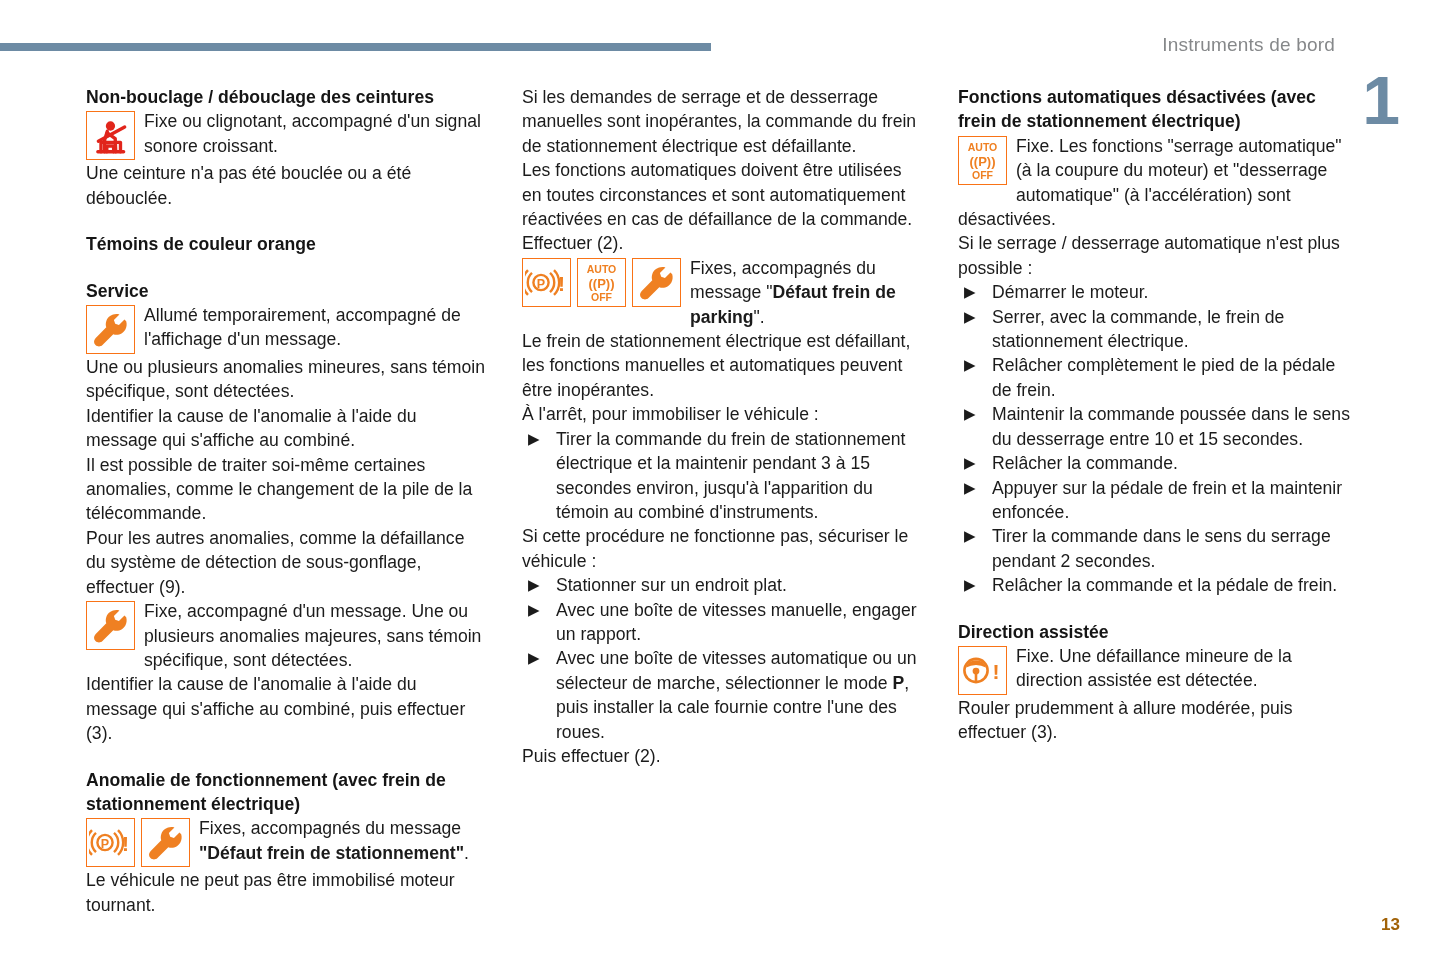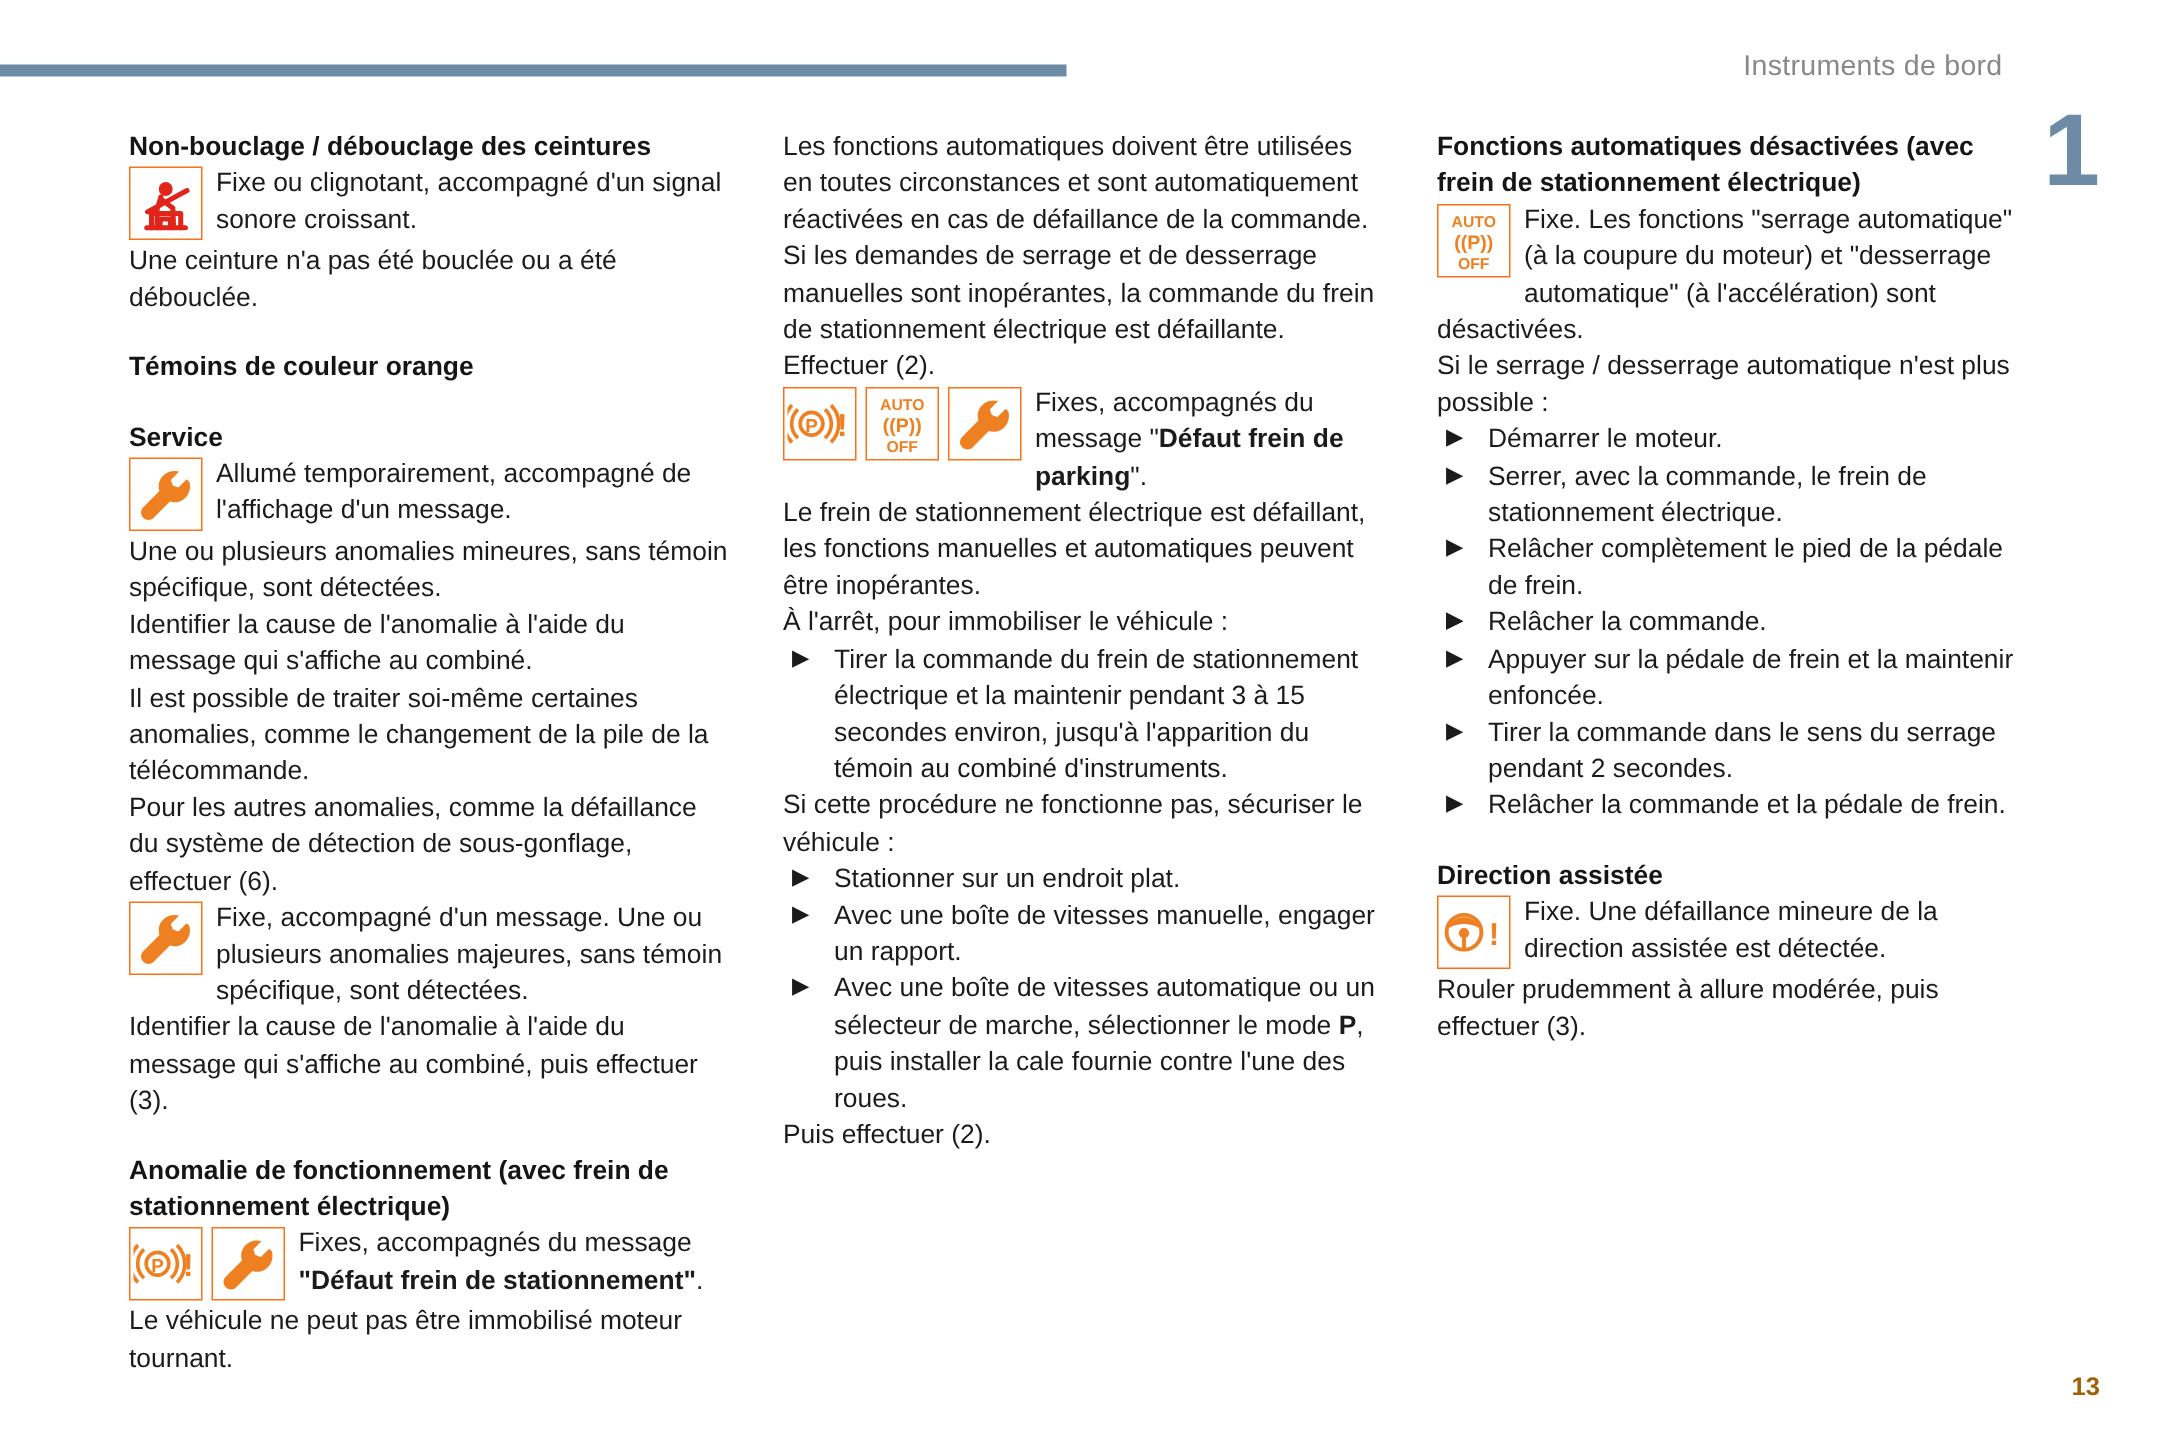--- a/index.html
+++ b/index.html
@@ -151,21 +151,21 @@
             <svg width="37" height="37" viewBox="0 0 36 36">
               <use href="#def-wrench-icon"></use>
             </svg>
           </span>
         </span>
         <p>Allumé temporairement, accompagné de l'affichage d'un message.</p>
       </div>
       <p class="para">Une ou plusieurs anomalies mineures, sans témoin spécifique, sont détectées.</p>
       <p class="para">Identifier la cause de l'anomalie à l'aide du message qui s'affiche au combiné.</p>
       <p class="para">Il est possible de traiter soi-même certaines anomalies, comme le changement de la pile de la télécommande.</p>
-      <p class="para">Pour les autres anomalies, comme la défaillance du système de détection de sous-gonflage, effectuer (6).</p>
+      <p class="para">Pour les autres anomalies, comme la défaillance du système de détection de sous-gonflage, effectuer (9).</p>
       <div class="icon-block">
         <span class="icon-stack">
           <span class="tell">
             <svg width="37" height="37" viewBox="0 0 36 36">
               <use href="#def-wrench-icon"></use>
             </svg>
           </span>
         </span>
         <p>Fixe, accompagné d'un message. Une ou plusieurs anomalies majeures, sans témoin spécifique, sont détectées.</p>
       </div>
@@ -182,22 +182,22 @@
             <svg width="37" height="37" viewBox="0 0 36 36">
               <use href="#def-wrench-icon"></use>
             </svg>
           </span>
         </span>
         <p><span>Fixes, accompagnés du message </span><b>"Défaut frein de stationnement"</b><span>.</span></p>
       </div>
       <p class="para">Le véhicule ne peut pas être immobilisé moteur tournant.</p>
     </div>
   <div class="col" id="col-1">
+      <p class="para">Si les demandes de serrage et de desserrage manuelles sont inopérantes, la commande du frein de stationnement électrique est défaillante.</p>
       <p class="para">Les fonctions automatiques doivent être utilisées en toutes circonstances et sont automatiquement réactivées en cas de défaillance de la commande.</p>
-      <p class="para">Si les demandes de serrage et de desserrage manuelles sont inopérantes, la commande du frein de stationnement électrique est défaillante.</p>
       <p class="para">Effectuer (2).</p>
       <div class="icon-block">
         <span class="icon-stack">
           <span class="tell">
             <svg width="44" height="35" viewBox="0 0 44 34">
               <use href="#def-parking-brake-fault-icon"></use>
             </svg>
           </span>
           <span class="tell">
             <svg width="47" height="47" viewBox="0 0 47 47">
@@ -234,21 +234,21 @@
               <text x="23.5" y="42" font-family="Liberation Sans, sans-serif" font-size="10.5" font-weight="bold" fill="#ef8022" text-anchor="middle">OFF</text>
             </svg>
           </span>
         </span>
         <p>Fixe. Les fonctions "serrage automatique" (à la coupure du moteur) et "desserrage automatique" (à l'accélération) sont désactivées.</p>
       </div>
       <p class="para">Si le serrage / desserrage automatique n'est plus possible :</p>
       <p class="bullet-line"><span class="tri">▶</span><span>Démarrer le moteur.</span></p>
       <p class="bullet-line"><span class="tri">▶</span><span>Serrer, avec la commande, le frein de stationnement électrique.</span></p>
       <p class="bullet-line"><span class="tri">▶</span><span>Relâcher complètement le pied de la pédale de frein.</span></p>
-      <p class="bullet-line"><span class="tri">▶</span></p>
+      <p class="bullet-line"><span class="tri">▶</span><span>Maintenir la commande poussée dans le sens du desserrage entre 10 et 15 secondes.</span></p>
       <p class="bullet-line"><span class="tri">▶</span><span>Relâcher la commande.</span></p>
       <p class="bullet-line"><span class="tri">▶</span><span>Appuyer sur la pédale de frein et la maintenir enfoncée.</span></p>
       <p class="bullet-line"><span class="tri">▶</span><span>Tirer la commande dans le sens du serrage pendant 2 secondes.</span></p>
       <p class="bullet-line"><span class="tri">▶</span><span>Relâcher la commande et la pédale de frein.</span></p>
       <h2 class="section-title spaced">Direction assistée</h2>
       <div class="icon-block">
         <span class="icon-stack">
           <span class="tell">
             <svg width="44" height="35" viewBox="0 0 44 34">
               <use href="#def-power-steering-icon"></use>

